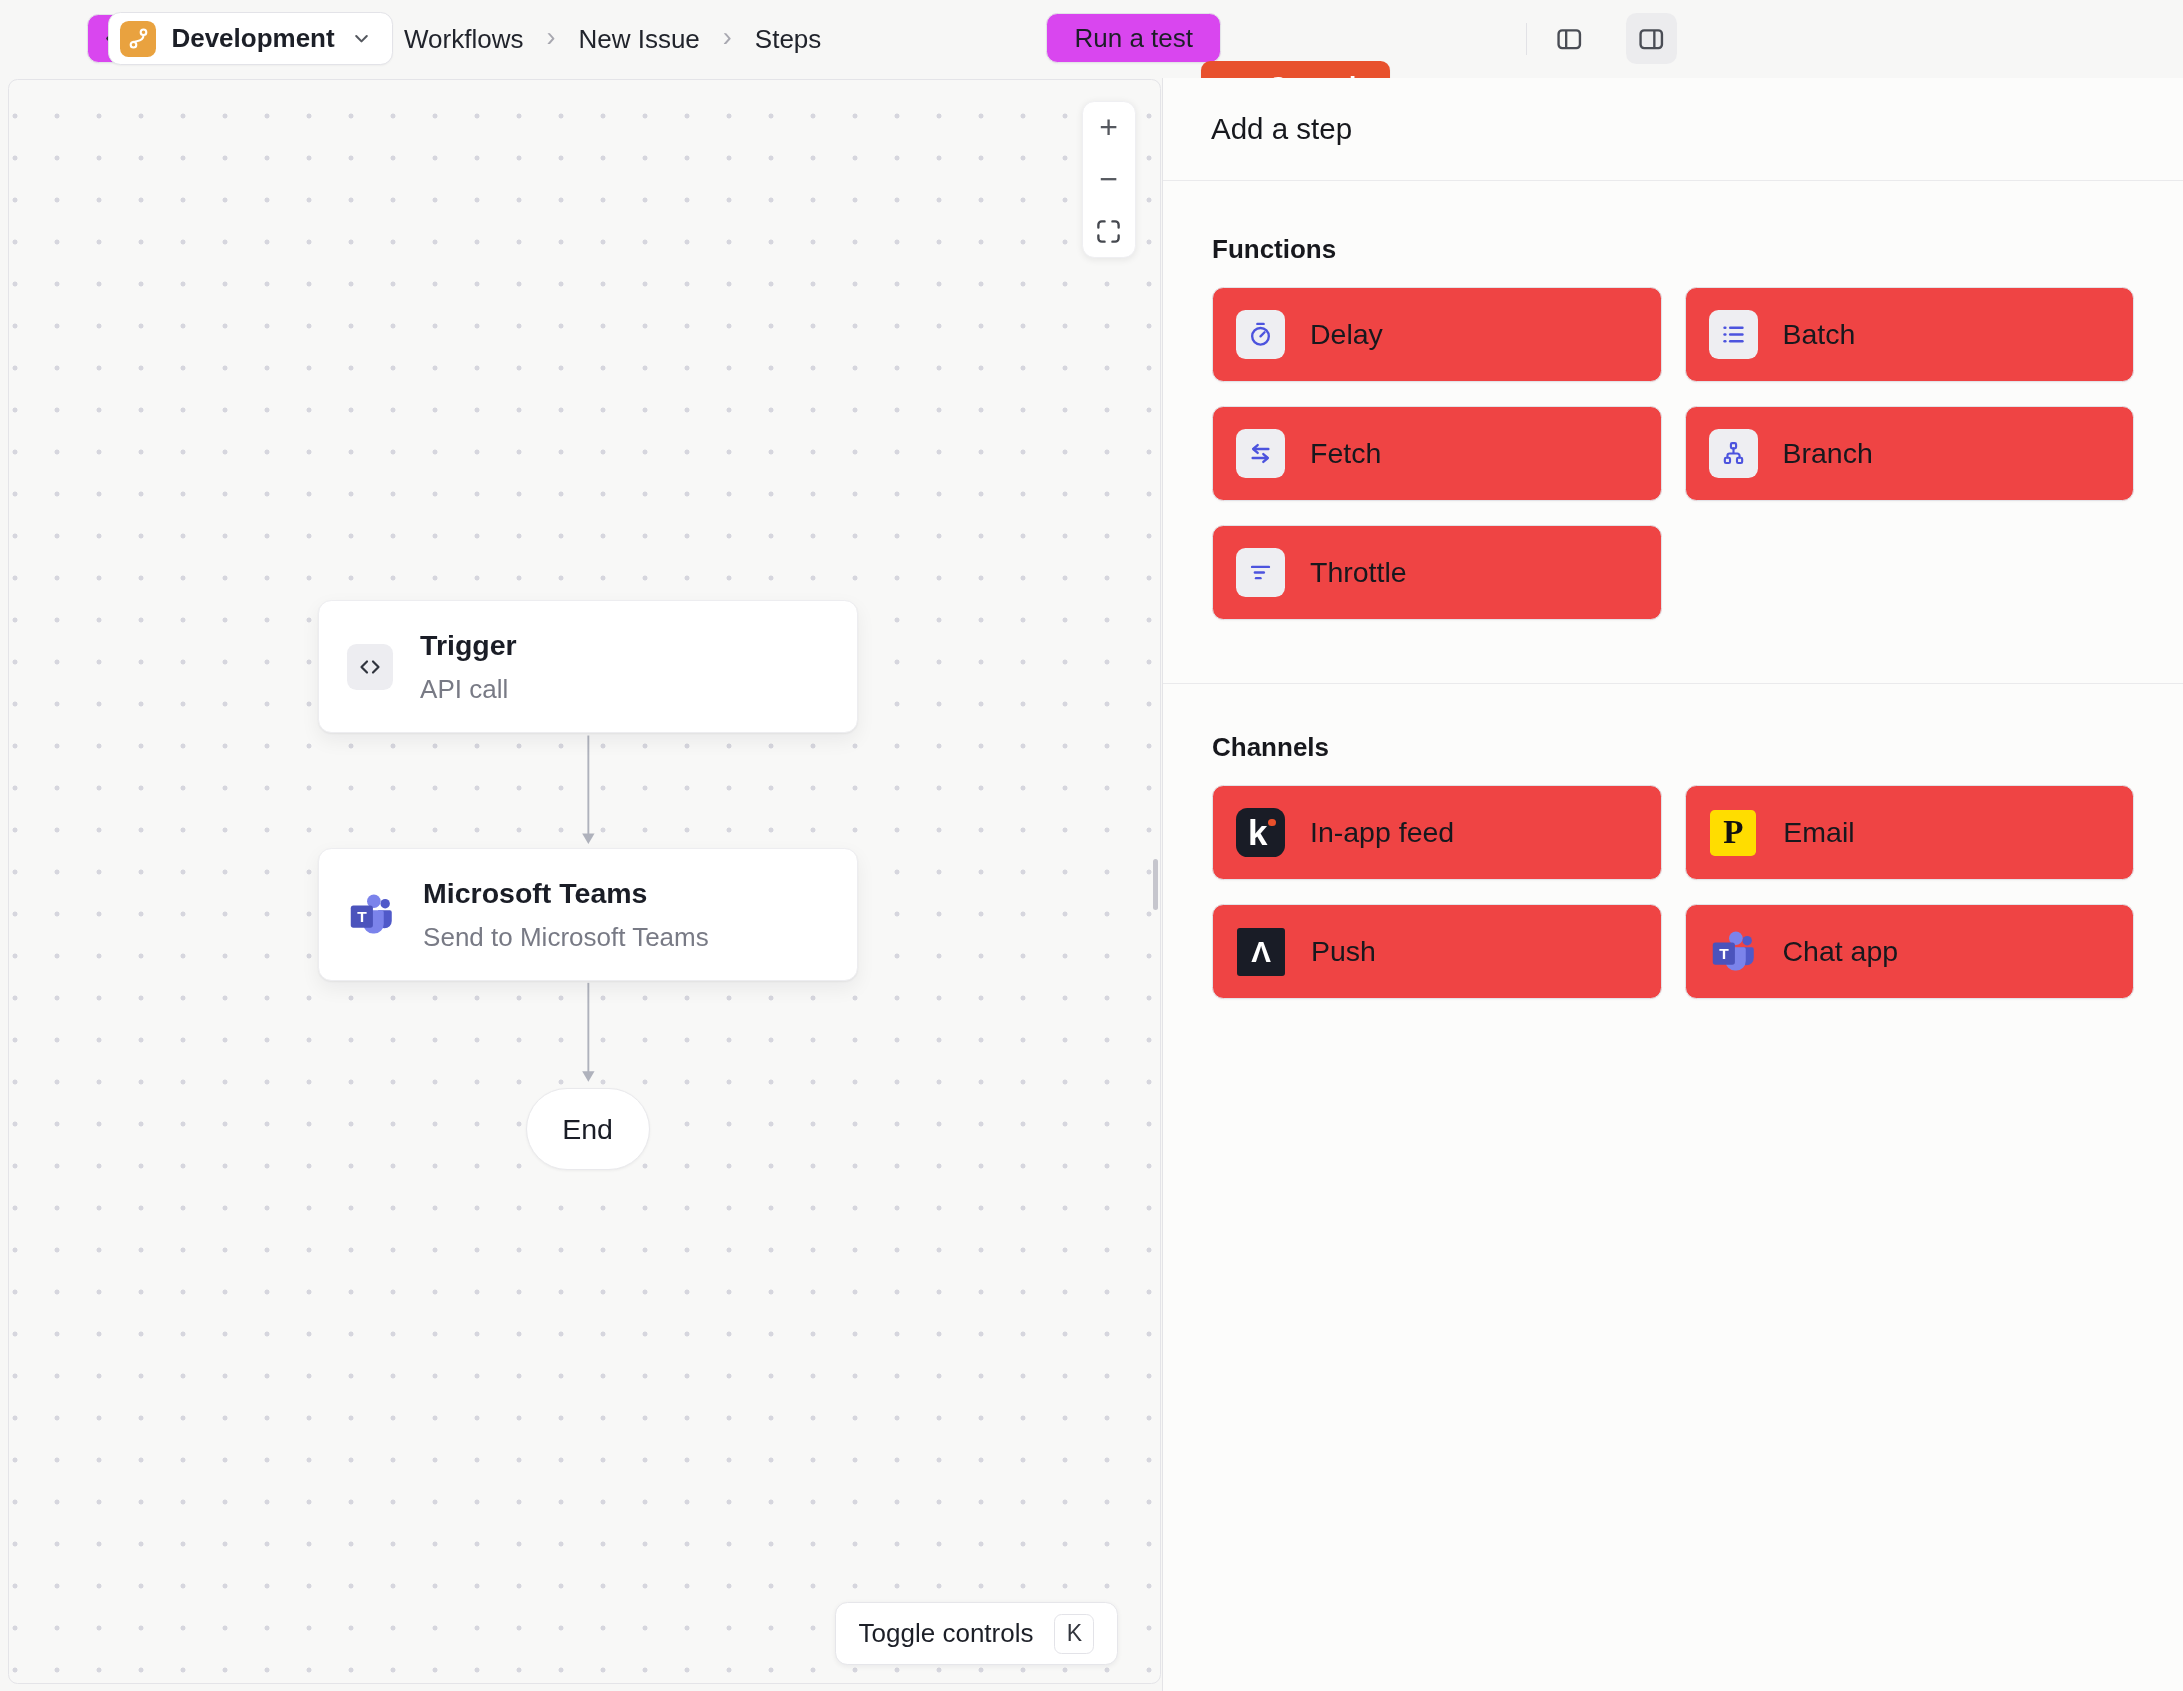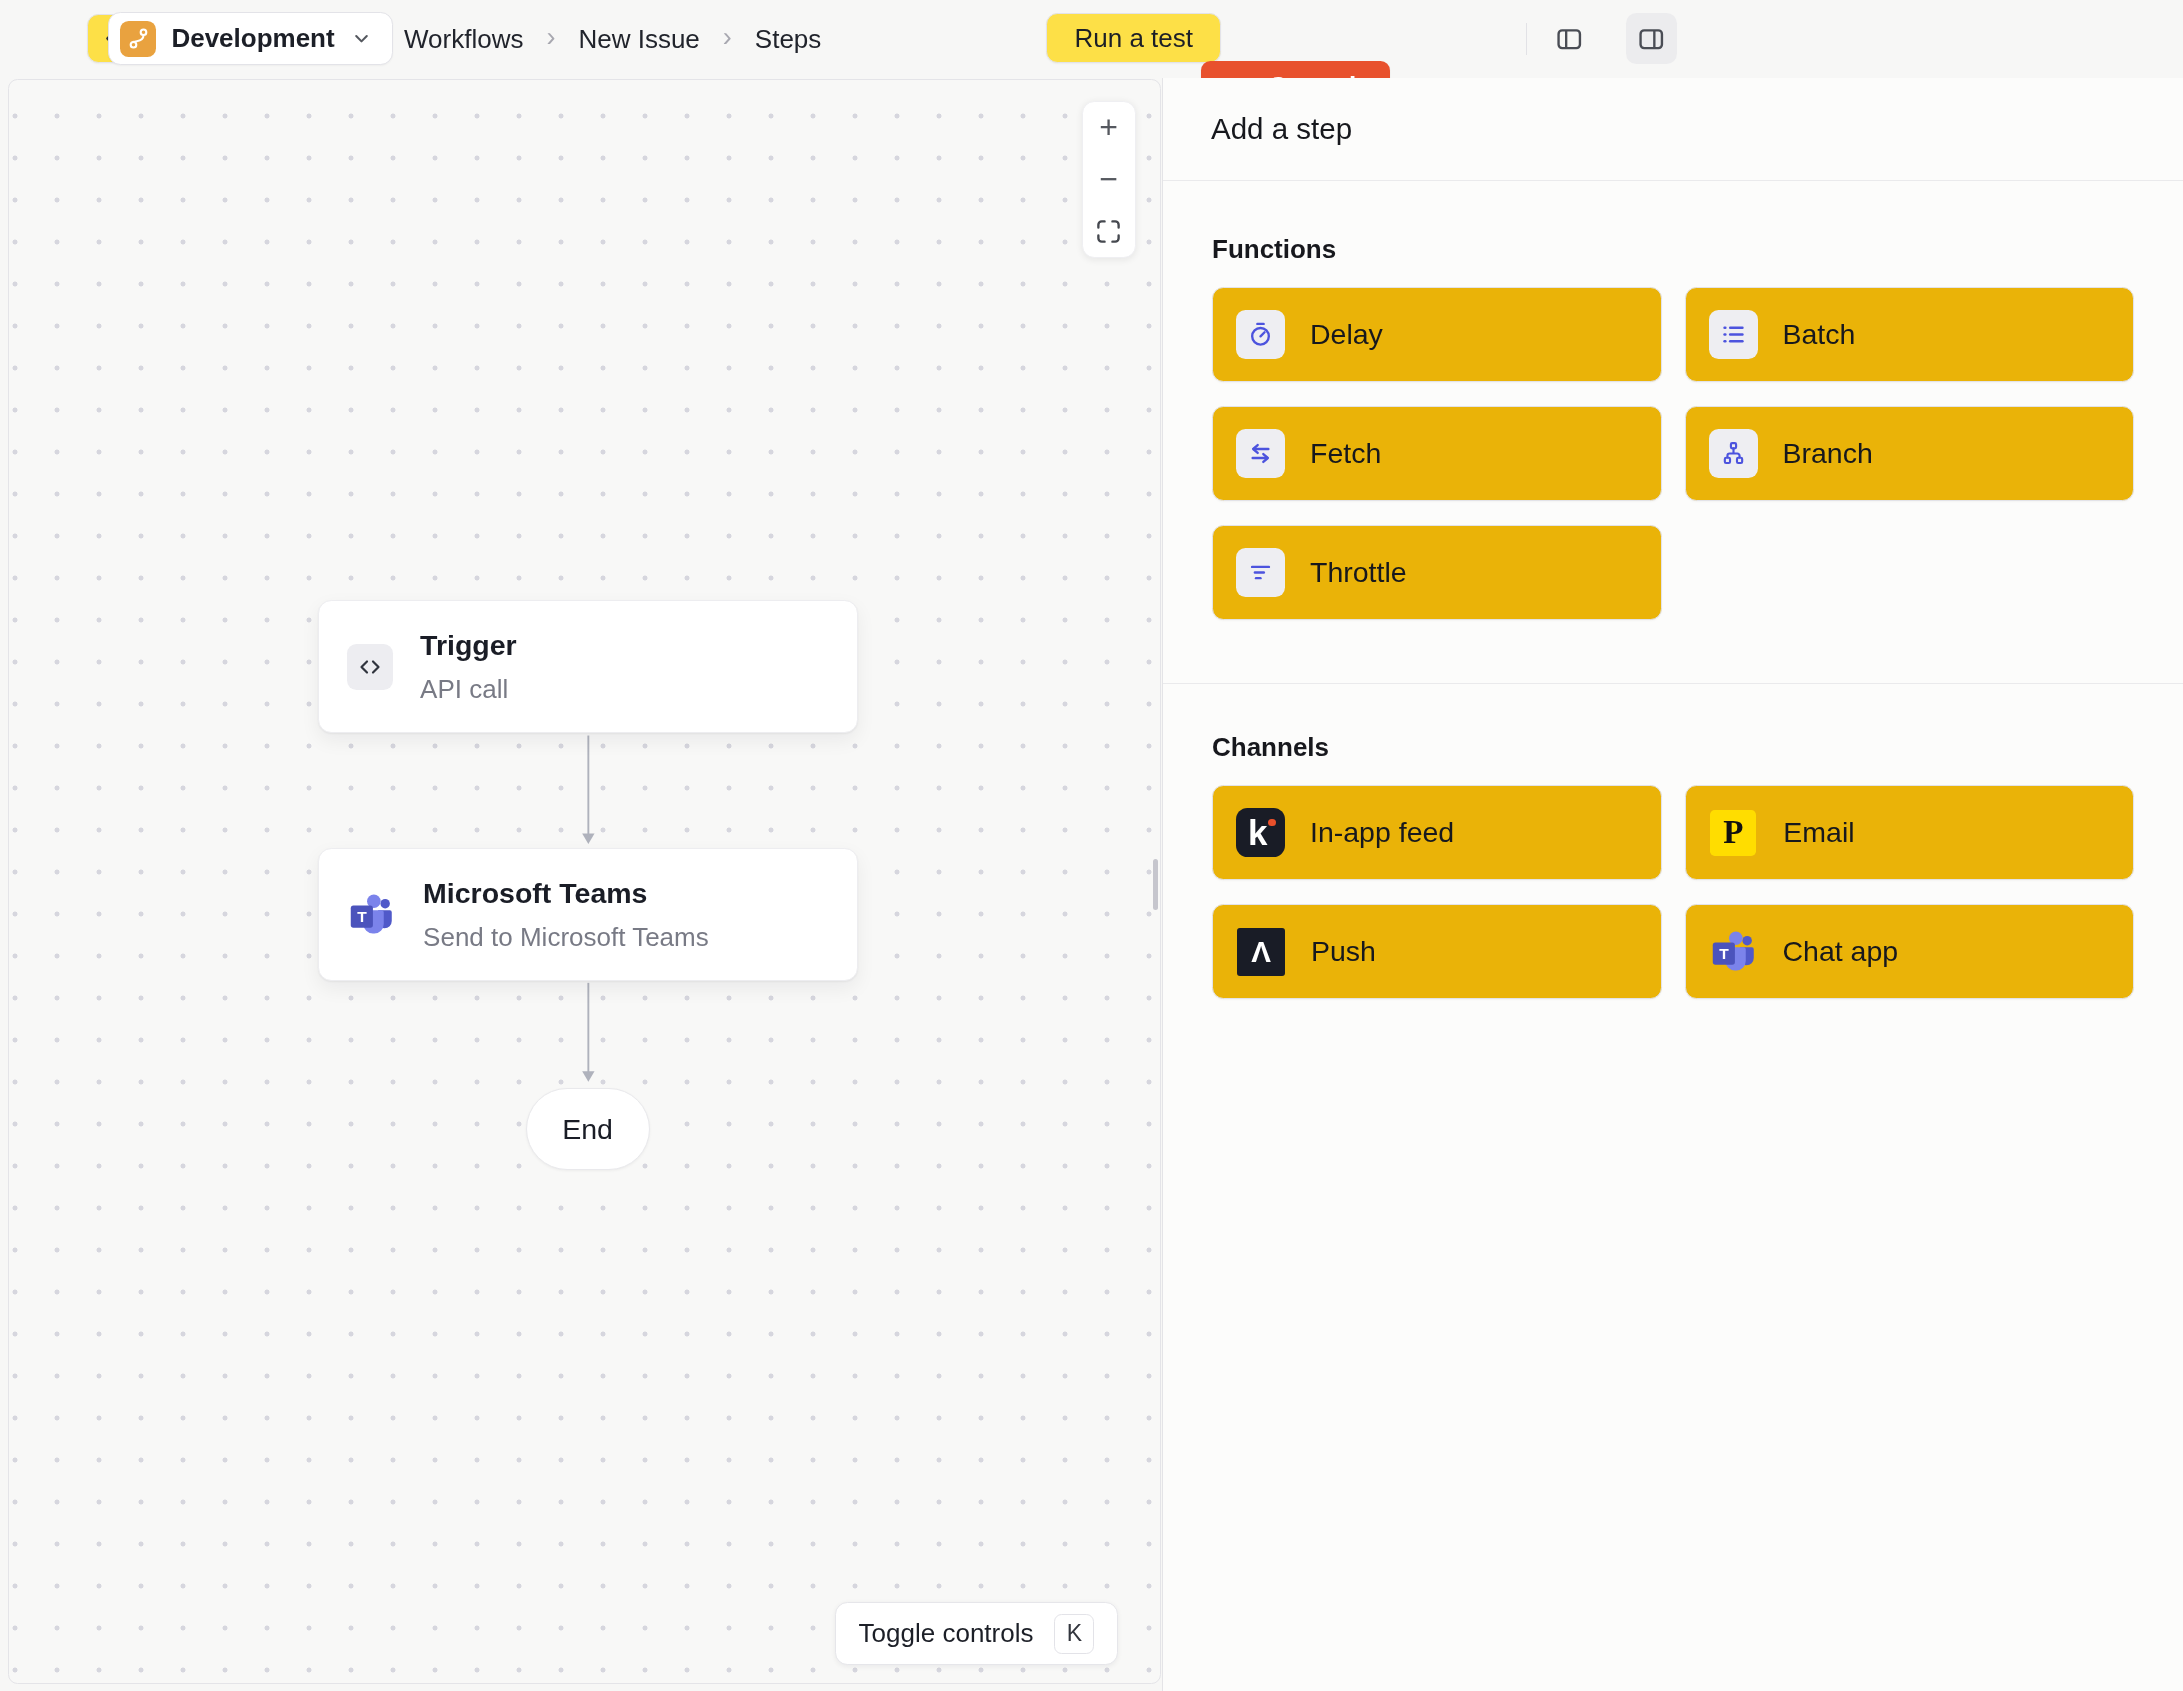--- a/index.html
+++ b/index.html
@@ -12,21 +12,21 @@
     position:relative;
   }
   .app { position:absolute; inset:0; }
 
   
   .topbar {
     position:absolute; left:0; top:0; width:1740px; height:78px;
     display:flex; align-items:center;
   }
   .btn-ghost {
-    background:#fde047; border:1px solid #E3E3E8; border-radius:11.4px;
+    background:#d946ef; border:1px solid #E3E3E8; border-radius:11.4px;
     box-shadow:0 1px 1.9px rgba(0,0,0,.04);
     display:flex; align-items:center; justify-content:center; cursor:pointer;margin-left:47px;
   }
   .back-btn { position:absolute; left:40px; top:14.3px; width:49px; height:49px; }
   .env-dropdown {
     position:absolute; left:108px; top:12.4px; height:53px;
     display:flex; align-items:center; gap:15px; padding:0 19px 0 11.4px;
     background:#FFFFFF; border:1px solid #E3E3E8; border-radius:12.4px;
     box-shadow:0 1px 1.9px rgba(0,0,0,.04); cursor:pointer;
   }
@@ -134,21 +134,21 @@
     height:103px; display:flex; align-items:center; padding:0 48px;
     border-bottom:1px solid #EAEAEC;
   }
   .panel-title { font-size:29.5px; font-weight:500; color:#17181D; }
   .panel-content { padding:53px 49px 0 49px; }
   .section-label { font-size:26px; font-weight:600; color:#17181D; line-height:30px; margin-bottom:23px; }
   .card-grid {
     display:grid; grid-template-columns:1fr 1fr; column-gap:23px; row-gap:24px;
   }
   .step-card {
-    height:95px; background:#eab308; border:1px solid #E3E3E8; border-radius:11.4px;
+    height:95px; background:#ef4444; border:1px solid #E3E3E8; border-radius:11.4px;
     box-shadow:0 1px 1.9px rgba(0,0,0,.03);
     display:flex; align-items:center; gap:25px; padding:0 23px; cursor:pointer;
   }
   .step-label { font-size:28.5px; font-weight:500; color:#17181D; }
   .fn-chip {
     width:49px; height:49px; border-radius:9.5px; background:#EEEEF2;
     display:flex; align-items:center; justify-content:center; flex:none;
   }
   .section-divider { border:none; border-top:1px solid #EAEAEC; margin:63px -49px 0 -49px; }
   .channels-label { margin-top:48px; }

